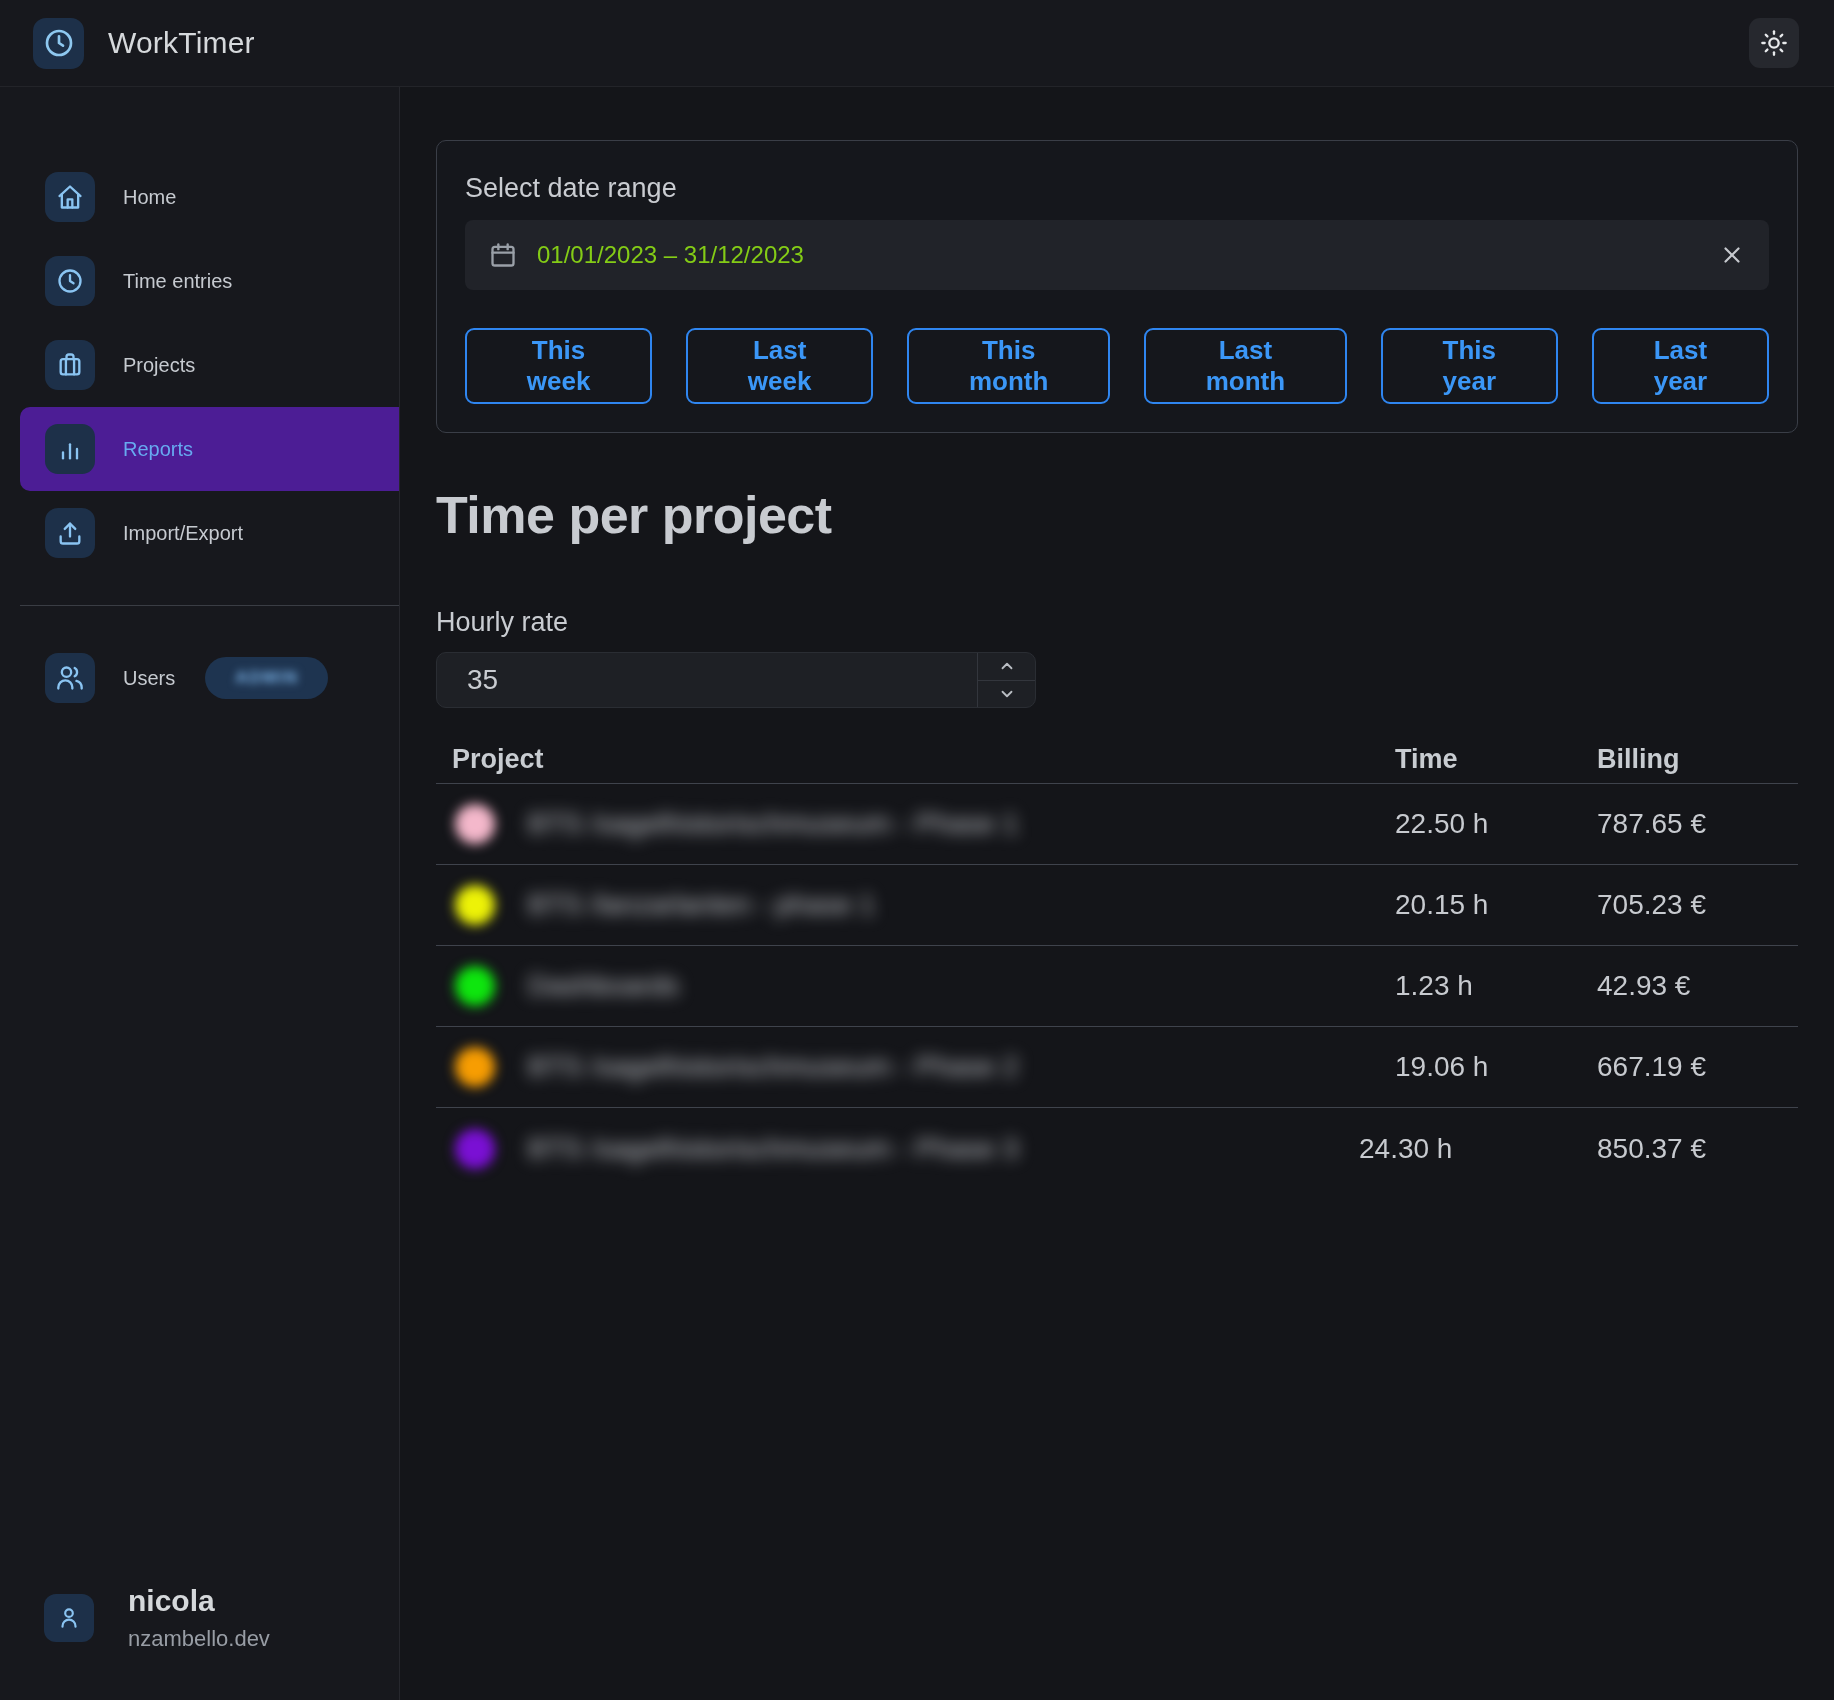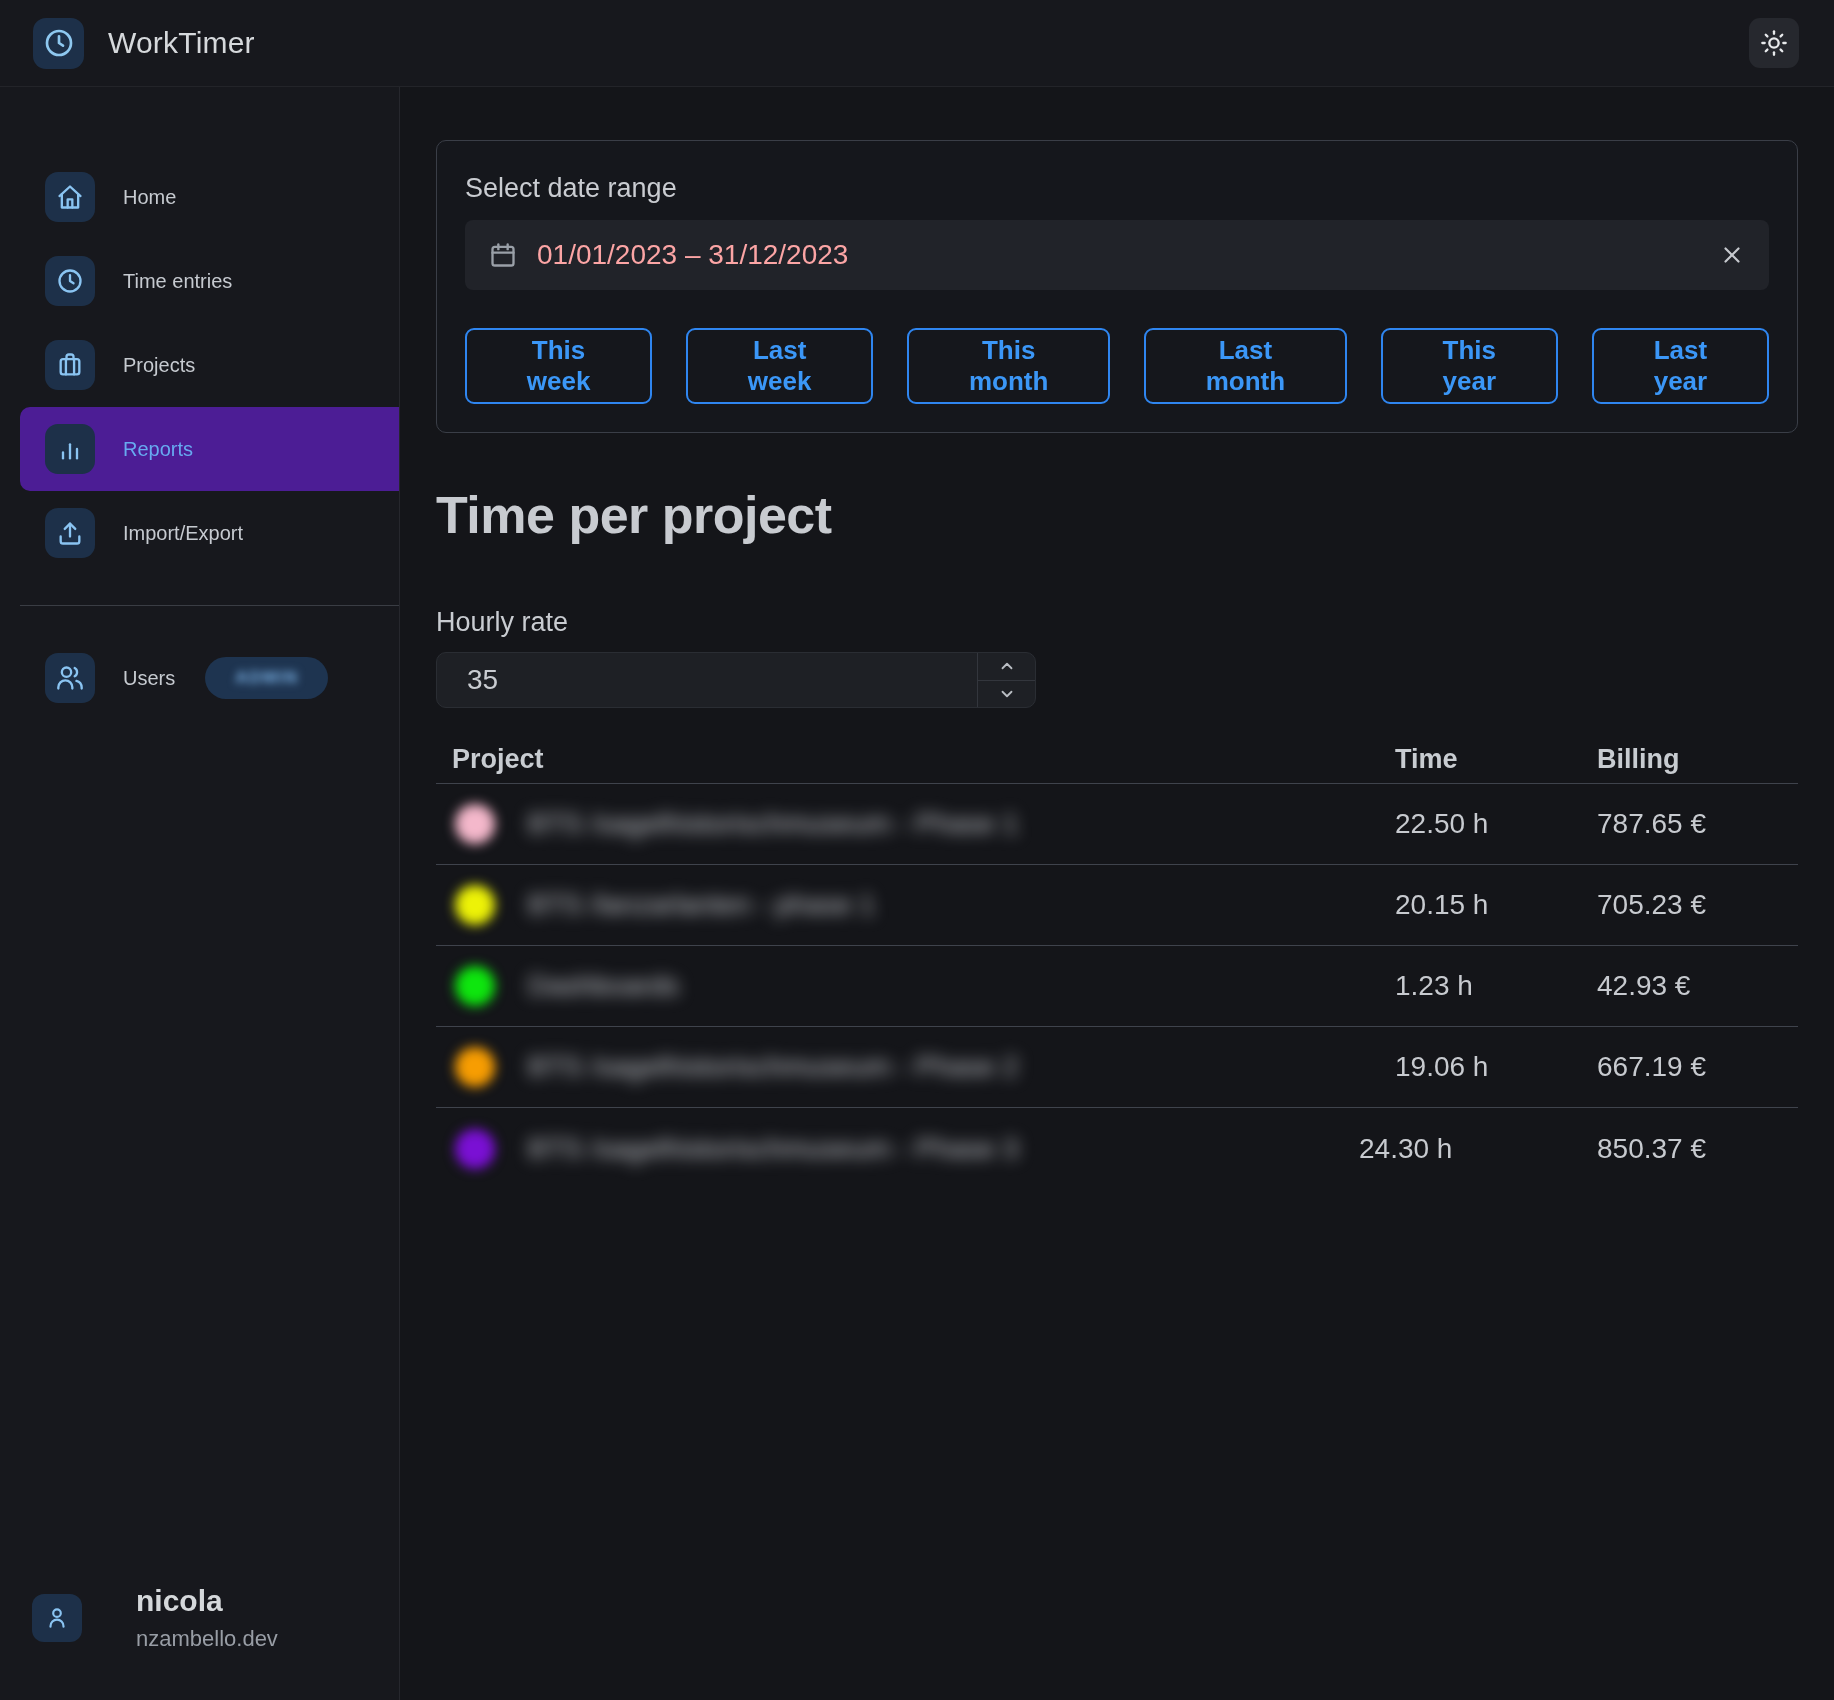--- a/index.html
+++ b/index.html
@@ -46,40 +46,40 @@
   .nav-label { margin-left:28px; font-size:20px; color:#c6cad0; }
   .nav-item.active .nav-label { color:#67aaf0; }
   .sidebar-divider { height:1px; background:#3a3d44; margin:30px 0 0 20px; }
   .users-item { margin-top:30px; }
   .badge {
     margin-left:30px; background:#1e3450; color:#7db4e8; border-radius:21px;
     height:42px; padding:0 30px; display:flex; align-items:center;
     font-size:17px; font-weight:bold; letter-spacing:1.5px;
   }
   .sidebar-fill { flex:1; }
-  .profile { display:flex; align-items:center; padding:0 0 48px 32px;gap:20px; }
+  .profile { display:flex; align-items:center; padding:0 0 48px 44px; }
   .profile .icon-box { width:48px; height:48px; border-radius:12px; }
   .profile-text { margin-left:34px; }
   .profile-name { font-size:30px; font-weight:600; color:#d5d8db; }
   .profile-domain { font-size:22px; color:#989da5; margin-top:8px; }
 
   
   .main { flex:1; min-width:0; padding:53px 36px 0 36px; background:#141519; overflow:hidden; }
 
   .date-card {
     border:1px solid #3a3e47; border-radius:10px; background:#15171c;
     padding:32px 28px 28px 28px;
   }
   .date-card-label { font-size:27px; color:#c9ccd1; }
   .date-input {
     margin-top:16px; height:70px; background:#212329; border-radius:8px;
     display:flex; align-items:center; padding:0 24px; cursor:text;
   }
   .date-input .cal { color:#9aa0a8; flex:0 0 auto; }
-  .date-value { margin-left:20px; font-size:28px; color:#fca5a5; flex:1; }
+  .date-value { margin-left:20px; font-size:24px; color:#84cc16; flex:1; }
   .clear-btn { background:none; border:none; color:#c6c9ce; cursor:pointer; display:flex; }
   .quick-row { margin-top:38px; display:flex; gap:34px; }
   .quick-btn {
     height:76px; padding:0 30px; background:transparent; cursor:pointer;
     border:2px solid #2f86f0; border-radius:9px; color:#3b97f7;
     font-size:26px; font-weight:bold; font-family:inherit;
   }
 
   .report-title { margin-top:52px; font-size:52px; font-weight:bold; color:#c8cbd0; letter-spacing:-.5px; }
 

